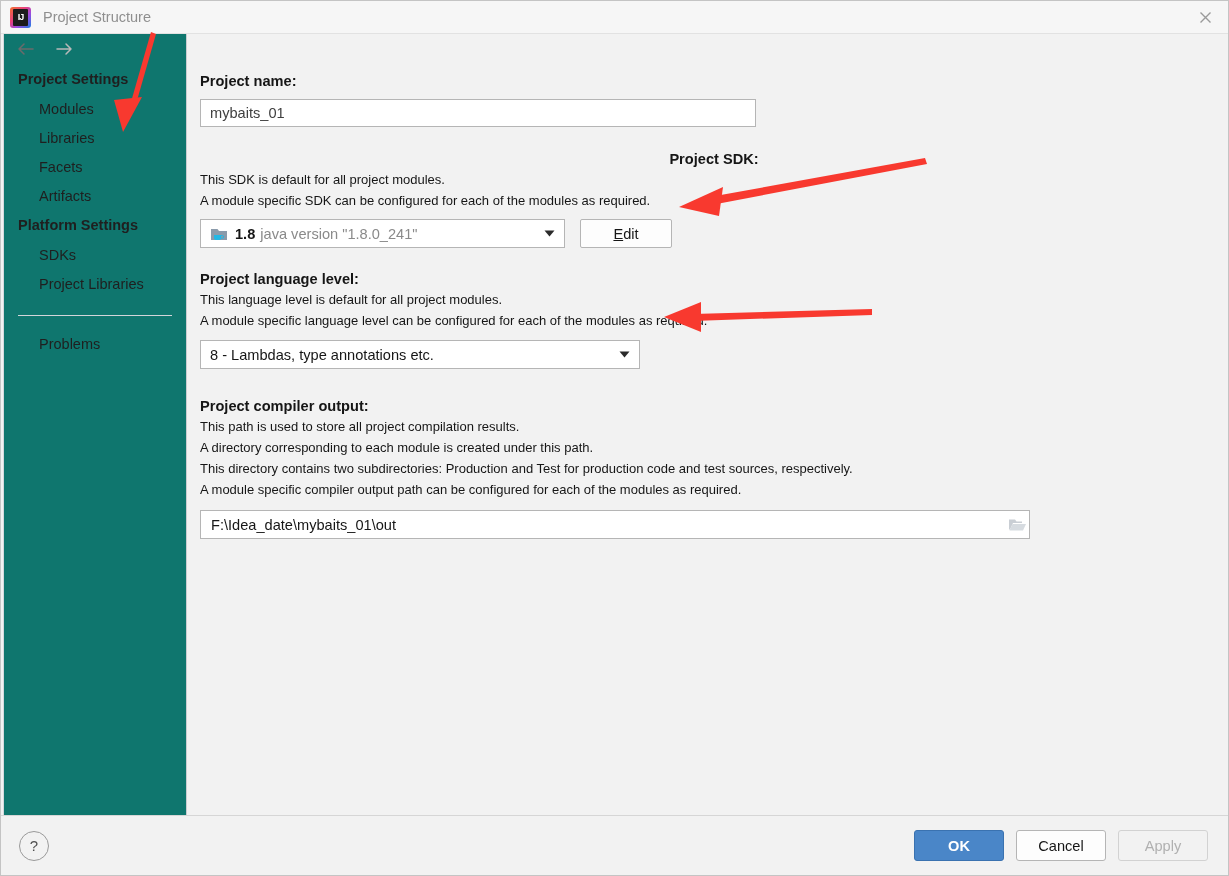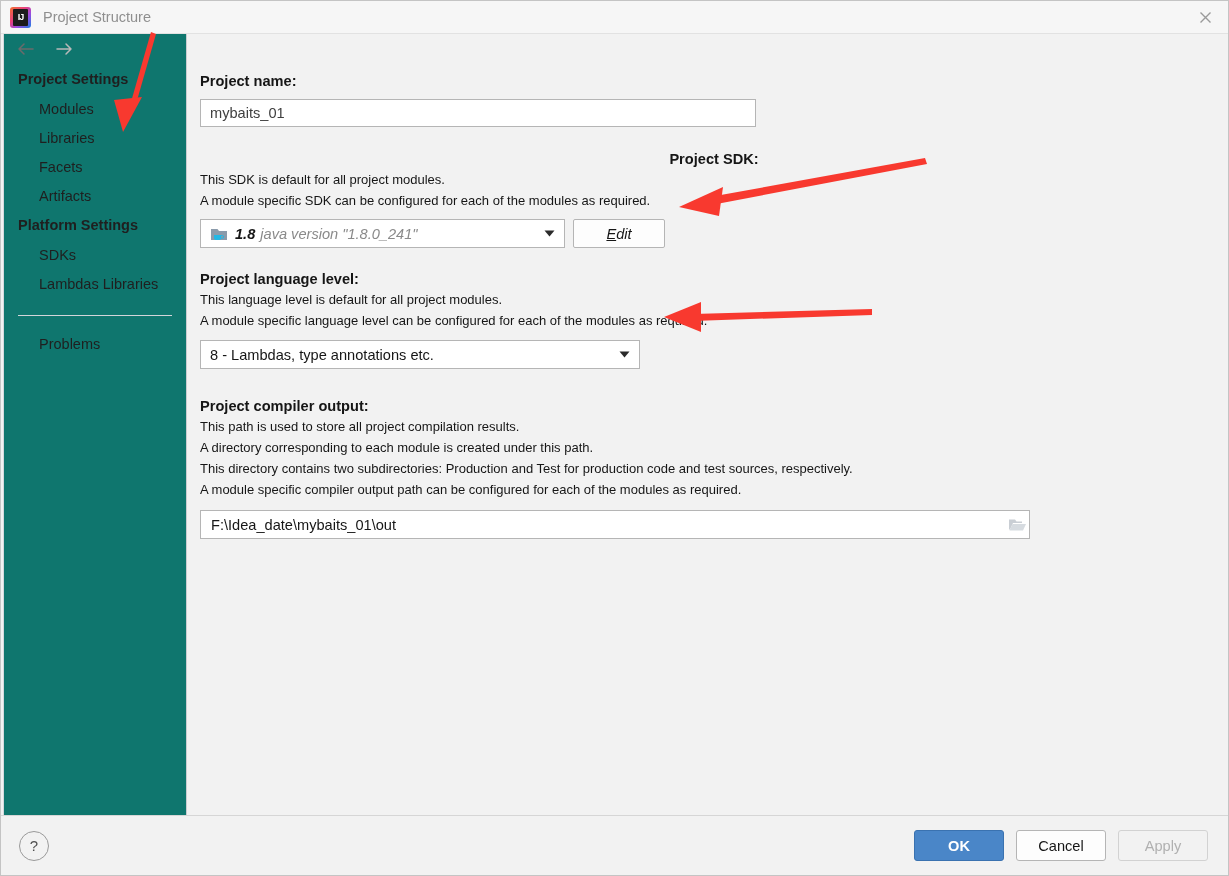--- a/index.html
+++ b/index.html
@@ -139,21 +139,21 @@
   .btn {
     height: 29px; min-width: 90px;
     background: #fdfdfd;
     border: 1px solid #b5b5b5;
     border-radius: 2px;
     font-size: 14.6px; color: #161616;
     display: flex; align-items: center; justify-content: center;
   }
   .mnemonic { text-decoration: underline; }
 
-  .row { display: flex; align-items: center; gap: 8px; font-style: italic; }
+  .row { display: flex; align-items: center; gap: 15px; }
 
   .path-input {
     width: 830px; height: 29px; margin-top: 10px;
     background: #ffffff; border: 1px solid #b5b5b5;
     display: flex; align-items: center; padding: 0 0 0 10px;
     font-size: 14.6px; color: #161616;
   }
   .path-input .browse { margin-left: auto; width: 24px; height: 20px; display:flex; align-items:center; justify-content:center; }
 
   
@@ -233,21 +233,21 @@
       </div>
       <div class="nav-item">
         <span>Artifacts</span>
       </div>
 
       <div class="group-header">Platform Settings</div>
       <div class="nav-item">
         <span>SDKs</span>
       </div>
       <div class="nav-item">
-        <span>Lambdas Libraries</span>
+        <span>Project Libraries</span>
       </div>
 
       <div class="sb-divider"></div>
       <div class="sb-gap"></div>
       <div class="nav-item">
         <span>Problems</span>
       </div>
     </div>
 
     <div class="content">

